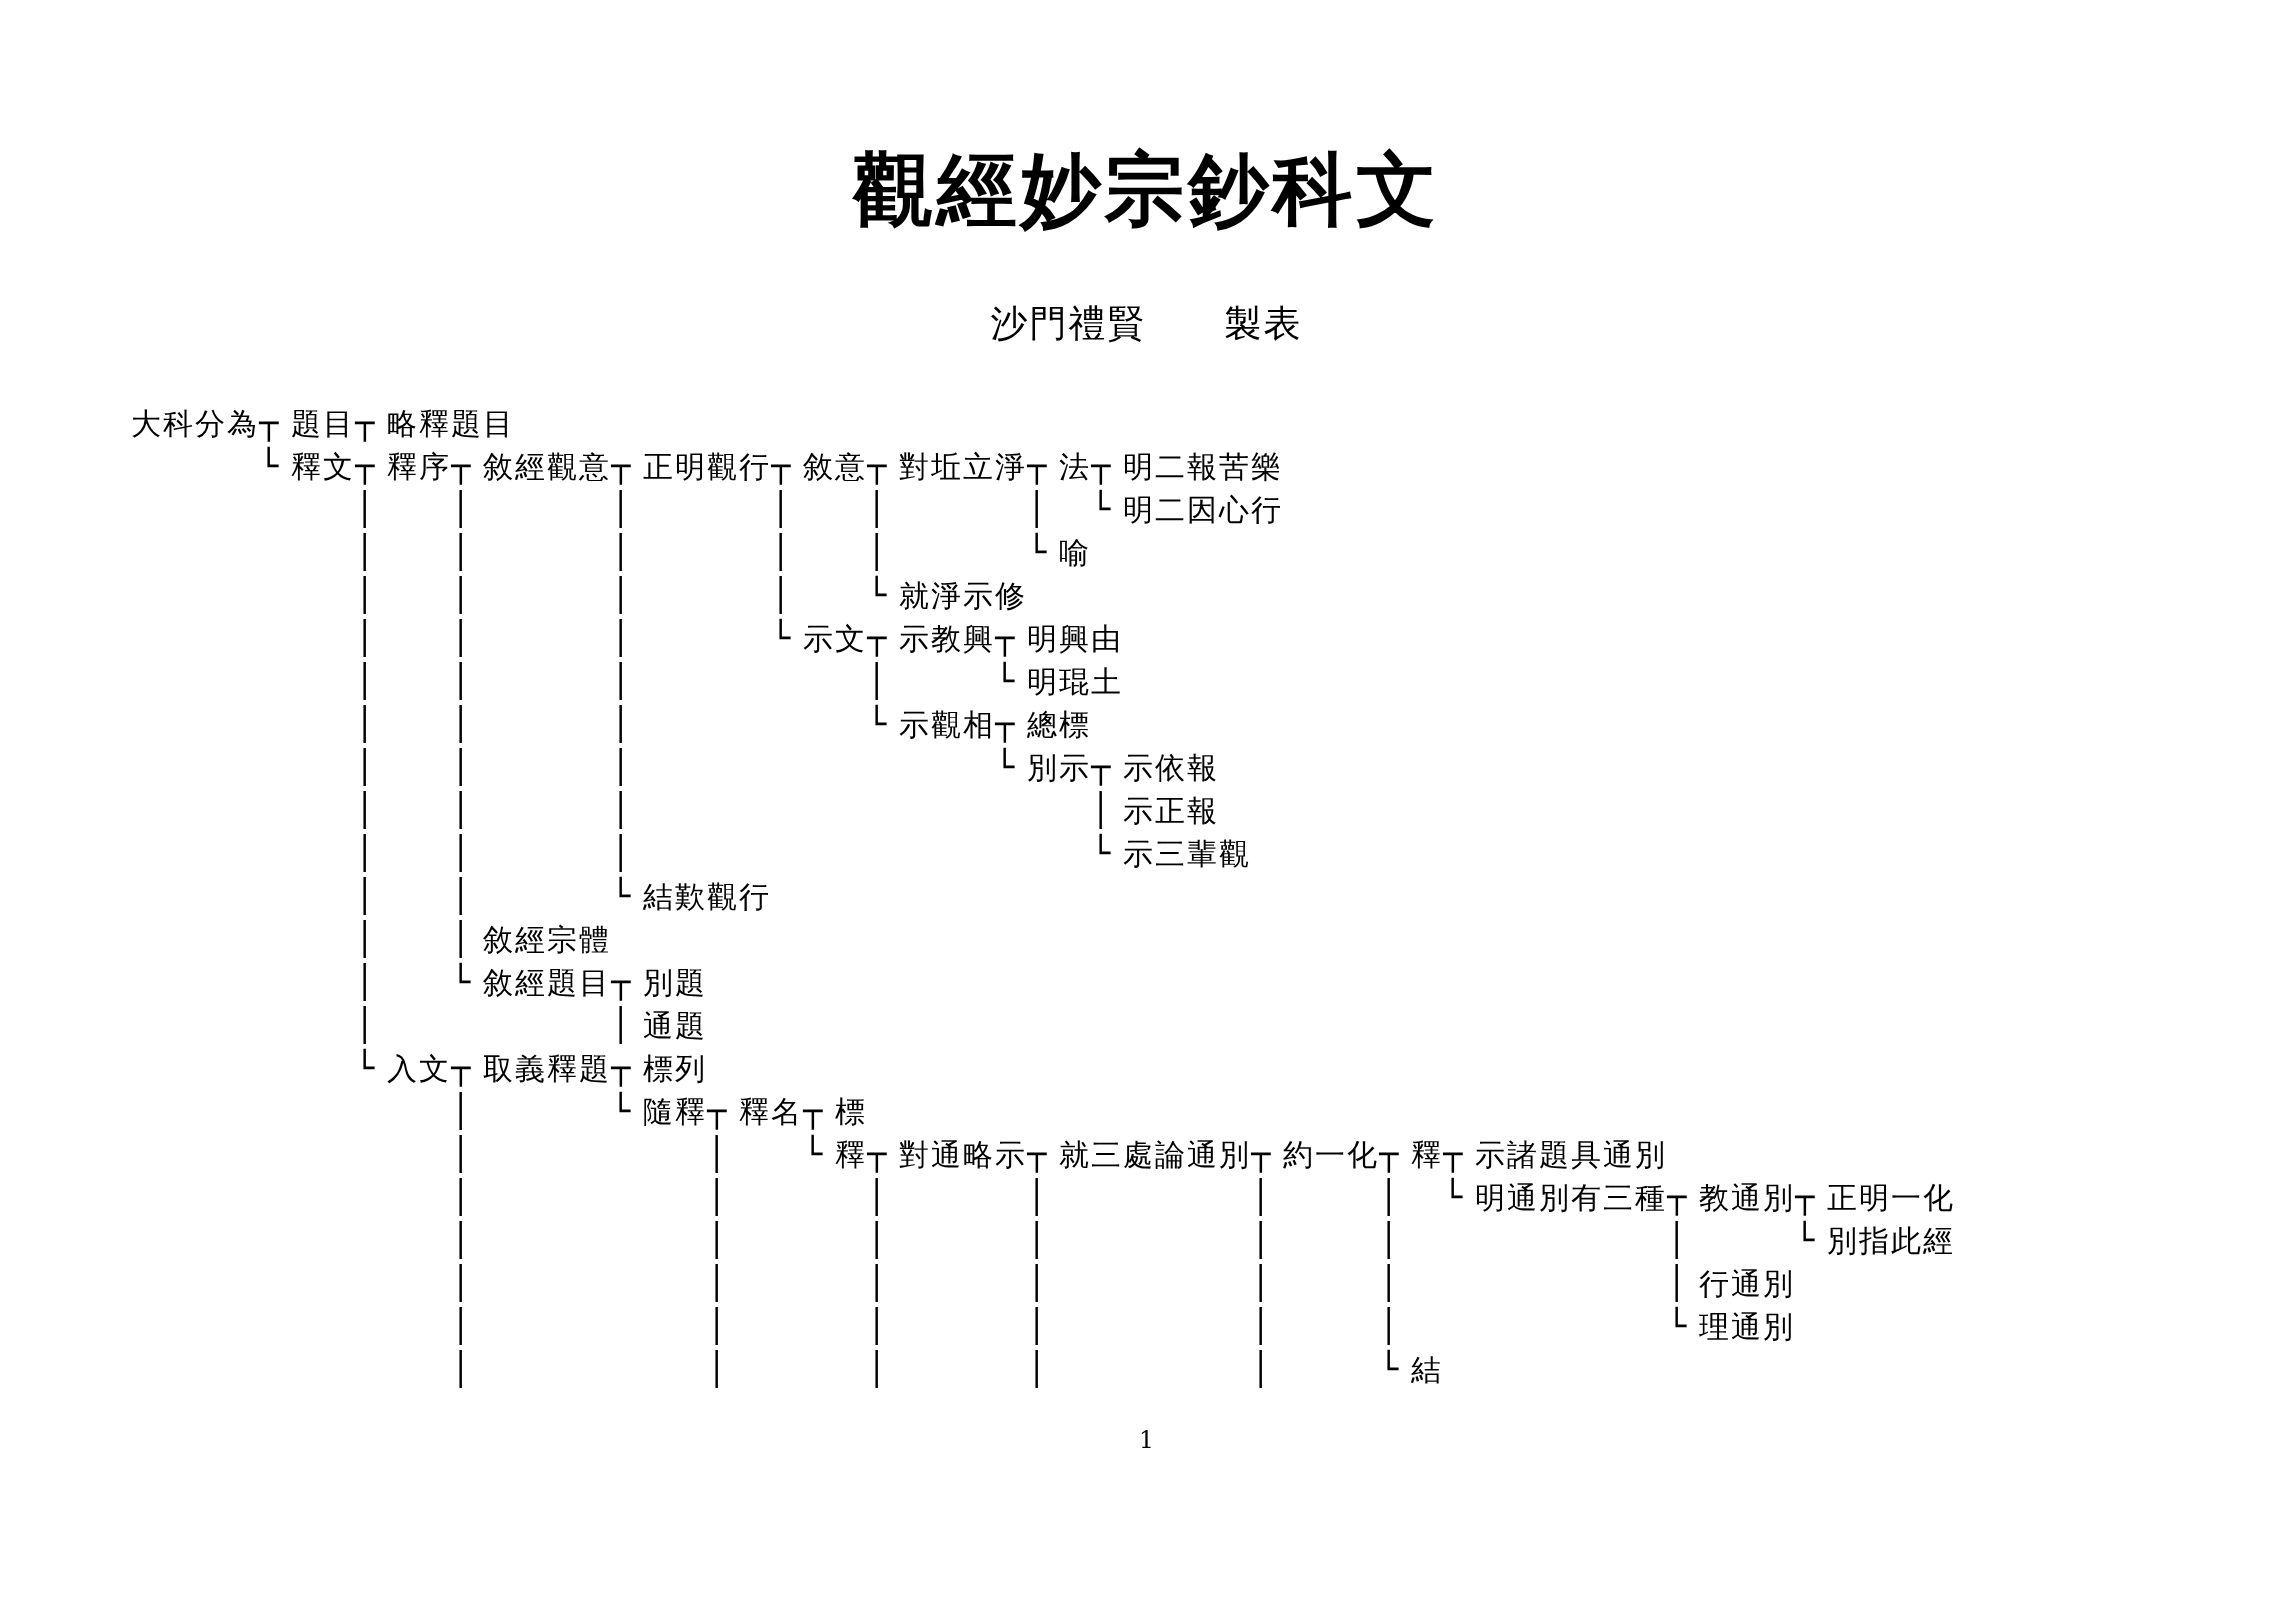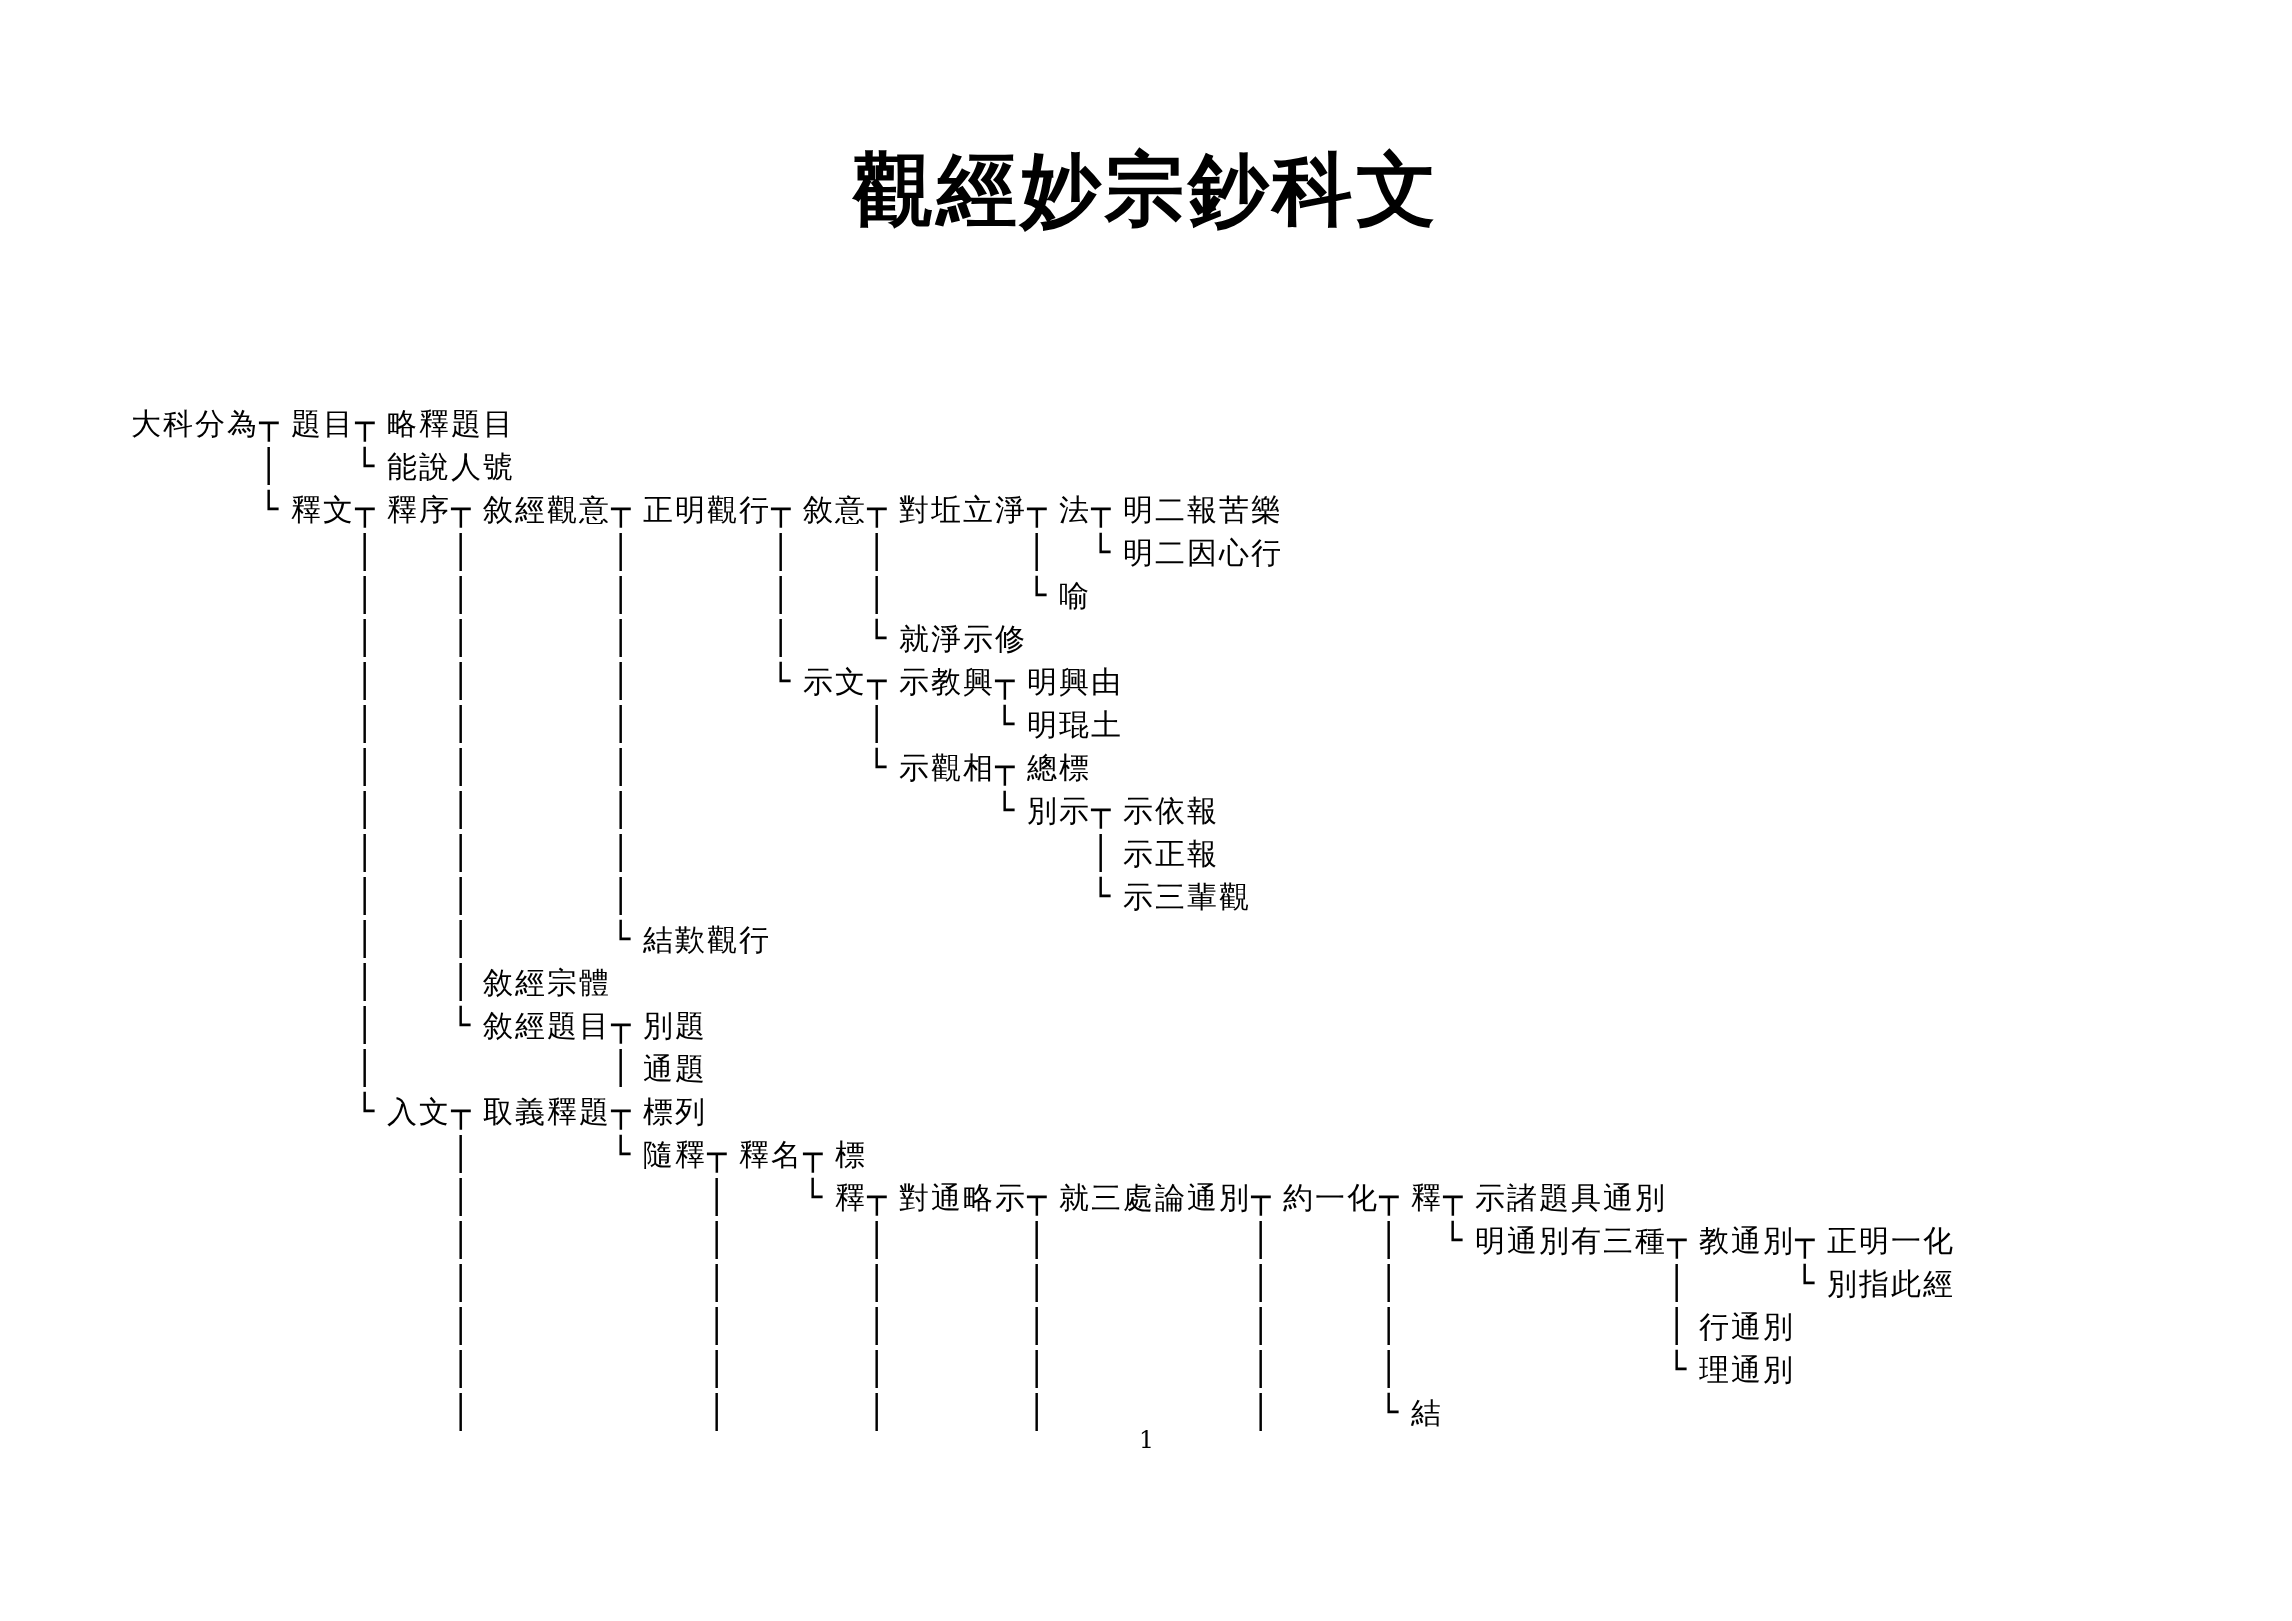--- a/index.html
+++ b/index.html
@@ -82,24 +82,24 @@
     font-size: 32px;
     letter-spacing: -2px;
   }
 </style>
 </head>
 <body>
 
 <div class="page">
 
   <div class="title">觀經妙宗鈔科文</div>
+  <div class="byline">沙門禮賢　　製表</div>
 
   <div id="tree">
       <div class="trow"><span class="tcell">大</span><span class="tcell">科</span><span class="tcell">分</span><span class="tcell">為</span><span class="tcell conn">┬</span><span class="tcell">題</span><span class="tcell">目</span><span class="tcell conn">┬</span><span class="tcell">略</span><span class="tcell">釋</span><span class="tcell">題</span><span class="tcell">目</span></div>
-      <div class="trow"><span class="tcell"></span><span class="tcell"></span><span class="tcell"></span><span class="tcell"></span><span class="tcell conn">│</span><span class="tcell"></span><span class="tcell"></span><span class="tcell conn">└</span><span class="tcell">能</span><span class="tcell">說</span><span class="tcell">人</span><span class="tcell">號</span></div>
       <div class="trow"><span class="tcell"></span><span class="tcell"></span><span class="tcell"></span><span class="tcell"></span><span class="tcell conn">└</span><span class="tcell">釋</span><span class="tcell">文</span><span class="tcell conn">┬</span><span class="tcell">釋</span><span class="tcell">序</span><span class="tcell conn">┬</span><span class="tcell">敘</span><span class="tcell">經</span><span class="tcell">觀</span><span class="tcell">意</span><span class="tcell conn">┬</span><span class="tcell">正</span><span class="tcell">明</span><span class="tcell">觀</span><span class="tcell">行</span><span class="tcell conn">┬</span><span class="tcell">敘</span><span class="tcell">意</span><span class="tcell conn">┬</span><span class="tcell">對</span><span class="tcell">坵</span><span class="tcell">立</span><span class="tcell">淨</span><span class="tcell conn">┬</span><span class="tcell">法</span><span class="tcell conn">┬</span><span class="tcell">明</span><span class="tcell">二</span><span class="tcell">報</span><span class="tcell">苦</span><span class="tcell">樂</span></div>
       <div class="trow"><span class="tcell"></span><span class="tcell"></span><span class="tcell"></span><span class="tcell"></span><span class="tcell"></span><span class="tcell"></span><span class="tcell"></span><span class="tcell conn">│</span><span class="tcell"></span><span class="tcell"></span><span class="tcell conn">│</span><span class="tcell"></span><span class="tcell"></span><span class="tcell"></span><span class="tcell"></span><span class="tcell conn">│</span><span class="tcell"></span><span class="tcell"></span><span class="tcell"></span><span class="tcell"></span><span class="tcell conn">│</span><span class="tcell"></span><span class="tcell"></span><span class="tcell conn">│</span><span class="tcell"></span><span class="tcell"></span><span class="tcell"></span><span class="tcell"></span><span class="tcell conn">│</span><span class="tcell"></span><span class="tcell conn">└</span><span class="tcell">明</span><span class="tcell">二</span><span class="tcell">因</span><span class="tcell">心</span><span class="tcell">行</span></div>
       <div class="trow"><span class="tcell"></span><span class="tcell"></span><span class="tcell"></span><span class="tcell"></span><span class="tcell"></span><span class="tcell"></span><span class="tcell"></span><span class="tcell conn">│</span><span class="tcell"></span><span class="tcell"></span><span class="tcell conn">│</span><span class="tcell"></span><span class="tcell"></span><span class="tcell"></span><span class="tcell"></span><span class="tcell conn">│</span><span class="tcell"></span><span class="tcell"></span><span class="tcell"></span><span class="tcell"></span><span class="tcell conn">│</span><span class="tcell"></span><span class="tcell"></span><span class="tcell conn">│</span><span class="tcell"></span><span class="tcell"></span><span class="tcell"></span><span class="tcell"></span><span class="tcell conn">└</span><span class="tcell">喻</span></div>
       <div class="trow"><span class="tcell"></span><span class="tcell"></span><span class="tcell"></span><span class="tcell"></span><span class="tcell"></span><span class="tcell"></span><span class="tcell"></span><span class="tcell conn">│</span><span class="tcell"></span><span class="tcell"></span><span class="tcell conn">│</span><span class="tcell"></span><span class="tcell"></span><span class="tcell"></span><span class="tcell"></span><span class="tcell conn">│</span><span class="tcell"></span><span class="tcell"></span><span class="tcell"></span><span class="tcell"></span><span class="tcell conn">│</span><span class="tcell"></span><span class="tcell"></span><span class="tcell conn">└</span><span class="tcell">就</span><span class="tcell">淨</span><span class="tcell">示</span><span class="tcell">修</span></div>
       <div class="trow"><span class="tcell"></span><span class="tcell"></span><span class="tcell"></span><span class="tcell"></span><span class="tcell"></span><span class="tcell"></span><span class="tcell"></span><span class="tcell conn">│</span><span class="tcell"></span><span class="tcell"></span><span class="tcell conn">│</span><span class="tcell"></span><span class="tcell"></span><span class="tcell"></span><span class="tcell"></span><span class="tcell conn">│</span><span class="tcell"></span><span class="tcell"></span><span class="tcell"></span><span class="tcell"></span><span class="tcell conn">└</span><span class="tcell">示</span><span class="tcell">文</span><span class="tcell conn">┬</span><span class="tcell">示</span><span class="tcell">教</span><span class="tcell">興</span><span class="tcell conn">┬</span><span class="tcell">明</span><span class="tcell">興</span><span class="tcell">由</span></div>
       <div class="trow"><span class="tcell"></span><span class="tcell"></span><span class="tcell"></span><span class="tcell"></span><span class="tcell"></span><span class="tcell"></span><span class="tcell"></span><span class="tcell conn">│</span><span class="tcell"></span><span class="tcell"></span><span class="tcell conn">│</span><span class="tcell"></span><span class="tcell"></span><span class="tcell"></span><span class="tcell"></span><span class="tcell conn">│</span><span class="tcell"></span><span class="tcell"></span><span class="tcell"></span><span class="tcell"></span><span class="tcell"></span><span class="tcell"></span><span class="tcell"></span><span class="tcell conn">│</span><span class="tcell"></span><span class="tcell"></span><span class="tcell"></span><span class="tcell conn">└</span><span class="tcell">明</span><span class="tcell">琨</span><span class="tcell">土</span></div>
       <div class="trow"><span class="tcell"></span><span class="tcell"></span><span class="tcell"></span><span class="tcell"></span><span class="tcell"></span><span class="tcell"></span><span class="tcell"></span><span class="tcell conn">│</span><span class="tcell"></span><span class="tcell"></span><span class="tcell conn">│</span><span class="tcell"></span><span class="tcell"></span><span class="tcell"></span><span class="tcell"></span><span class="tcell conn">│</span><span class="tcell"></span><span class="tcell"></span><span class="tcell"></span><span class="tcell"></span><span class="tcell"></span><span class="tcell"></span><span class="tcell"></span><span class="tcell conn">└</span><span class="tcell">示</span><span class="tcell">觀</span><span class="tcell">相</span><span class="tcell conn">┬</span><span class="tcell">總</span><span class="tcell">標</span></div>
       <div class="trow"><span class="tcell"></span><span class="tcell"></span><span class="tcell"></span><span class="tcell"></span><span class="tcell"></span><span class="tcell"></span><span class="tcell"></span><span class="tcell conn">│</span><span class="tcell"></span><span class="tcell"></span><span class="tcell conn">│</span><span class="tcell"></span><span class="tcell"></span><span class="tcell"></span><span class="tcell"></span><span class="tcell conn">│</span><span class="tcell"></span><span class="tcell"></span><span class="tcell"></span><span class="tcell"></span><span class="tcell"></span><span class="tcell"></span><span class="tcell"></span><span class="tcell"></span><span class="tcell"></span><span class="tcell"></span><span class="tcell"></span><span class="tcell conn">└</span><span class="tcell">別</span><span class="tcell">示</span><span class="tcell conn">┬</span><span class="tcell">示</span><span class="tcell">依</span><span class="tcell">報</span></div>
       <div class="trow"><span class="tcell"></span><span class="tcell"></span><span class="tcell"></span><span class="tcell"></span><span class="tcell"></span><span class="tcell"></span><span class="tcell"></span><span class="tcell conn">│</span><span class="tcell"></span><span class="tcell"></span><span class="tcell conn">│</span><span class="tcell"></span><span class="tcell"></span><span class="tcell"></span><span class="tcell"></span><span class="tcell conn">│</span><span class="tcell"></span><span class="tcell"></span><span class="tcell"></span><span class="tcell"></span><span class="tcell"></span><span class="tcell"></span><span class="tcell"></span><span class="tcell"></span><span class="tcell"></span><span class="tcell"></span><span class="tcell"></span><span class="tcell"></span><span class="tcell"></span><span class="tcell"></span><span class="tcell conn">│</span><span class="tcell">示</span><span class="tcell">正</span><span class="tcell">報</span></div>
       <div class="trow"><span class="tcell"></span><span class="tcell"></span><span class="tcell"></span><span class="tcell"></span><span class="tcell"></span><span class="tcell"></span><span class="tcell"></span><span class="tcell conn">│</span><span class="tcell"></span><span class="tcell"></span><span class="tcell conn">│</span><span class="tcell"></span><span class="tcell"></span><span class="tcell"></span><span class="tcell"></span><span class="tcell conn">│</span><span class="tcell"></span><span class="tcell"></span><span class="tcell"></span><span class="tcell"></span><span class="tcell"></span><span class="tcell"></span><span class="tcell"></span><span class="tcell"></span><span class="tcell"></span><span class="tcell"></span><span class="tcell"></span><span class="tcell"></span><span class="tcell"></span><span class="tcell"></span><span class="tcell conn">└</span><span class="tcell">示</span><span class="tcell">三</span><span class="tcell">輩</span><span class="tcell">觀</span></div>

